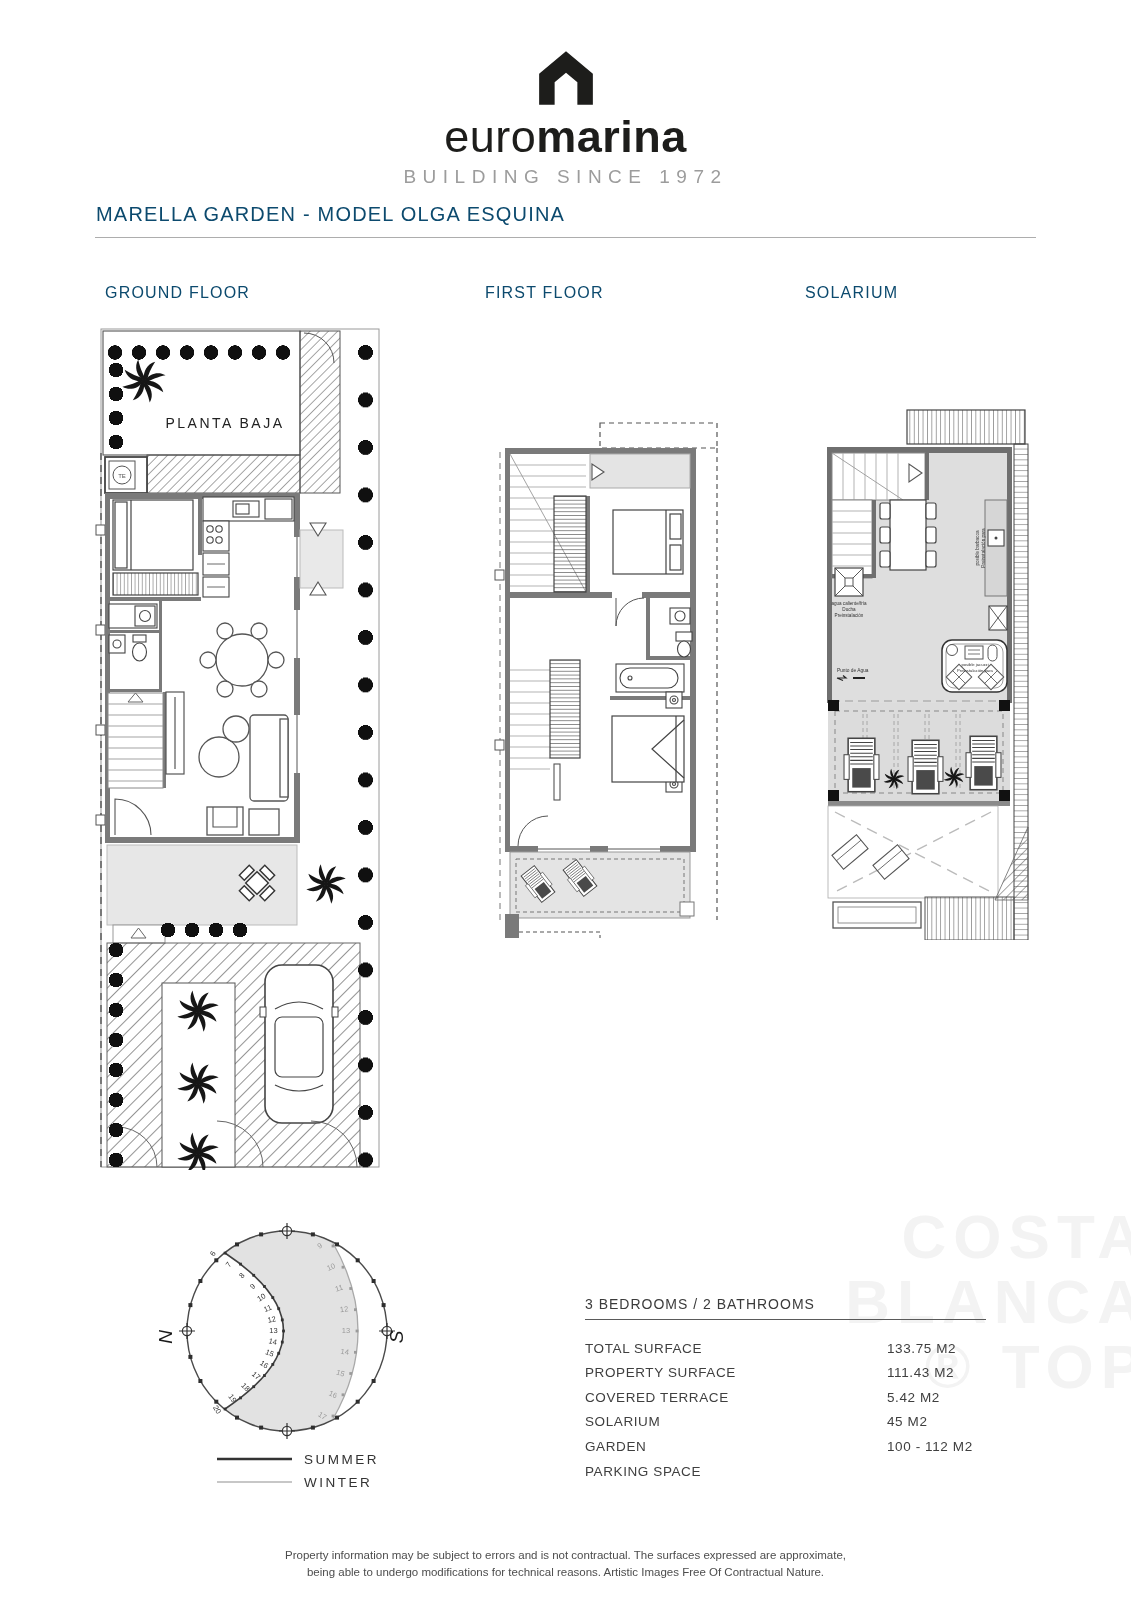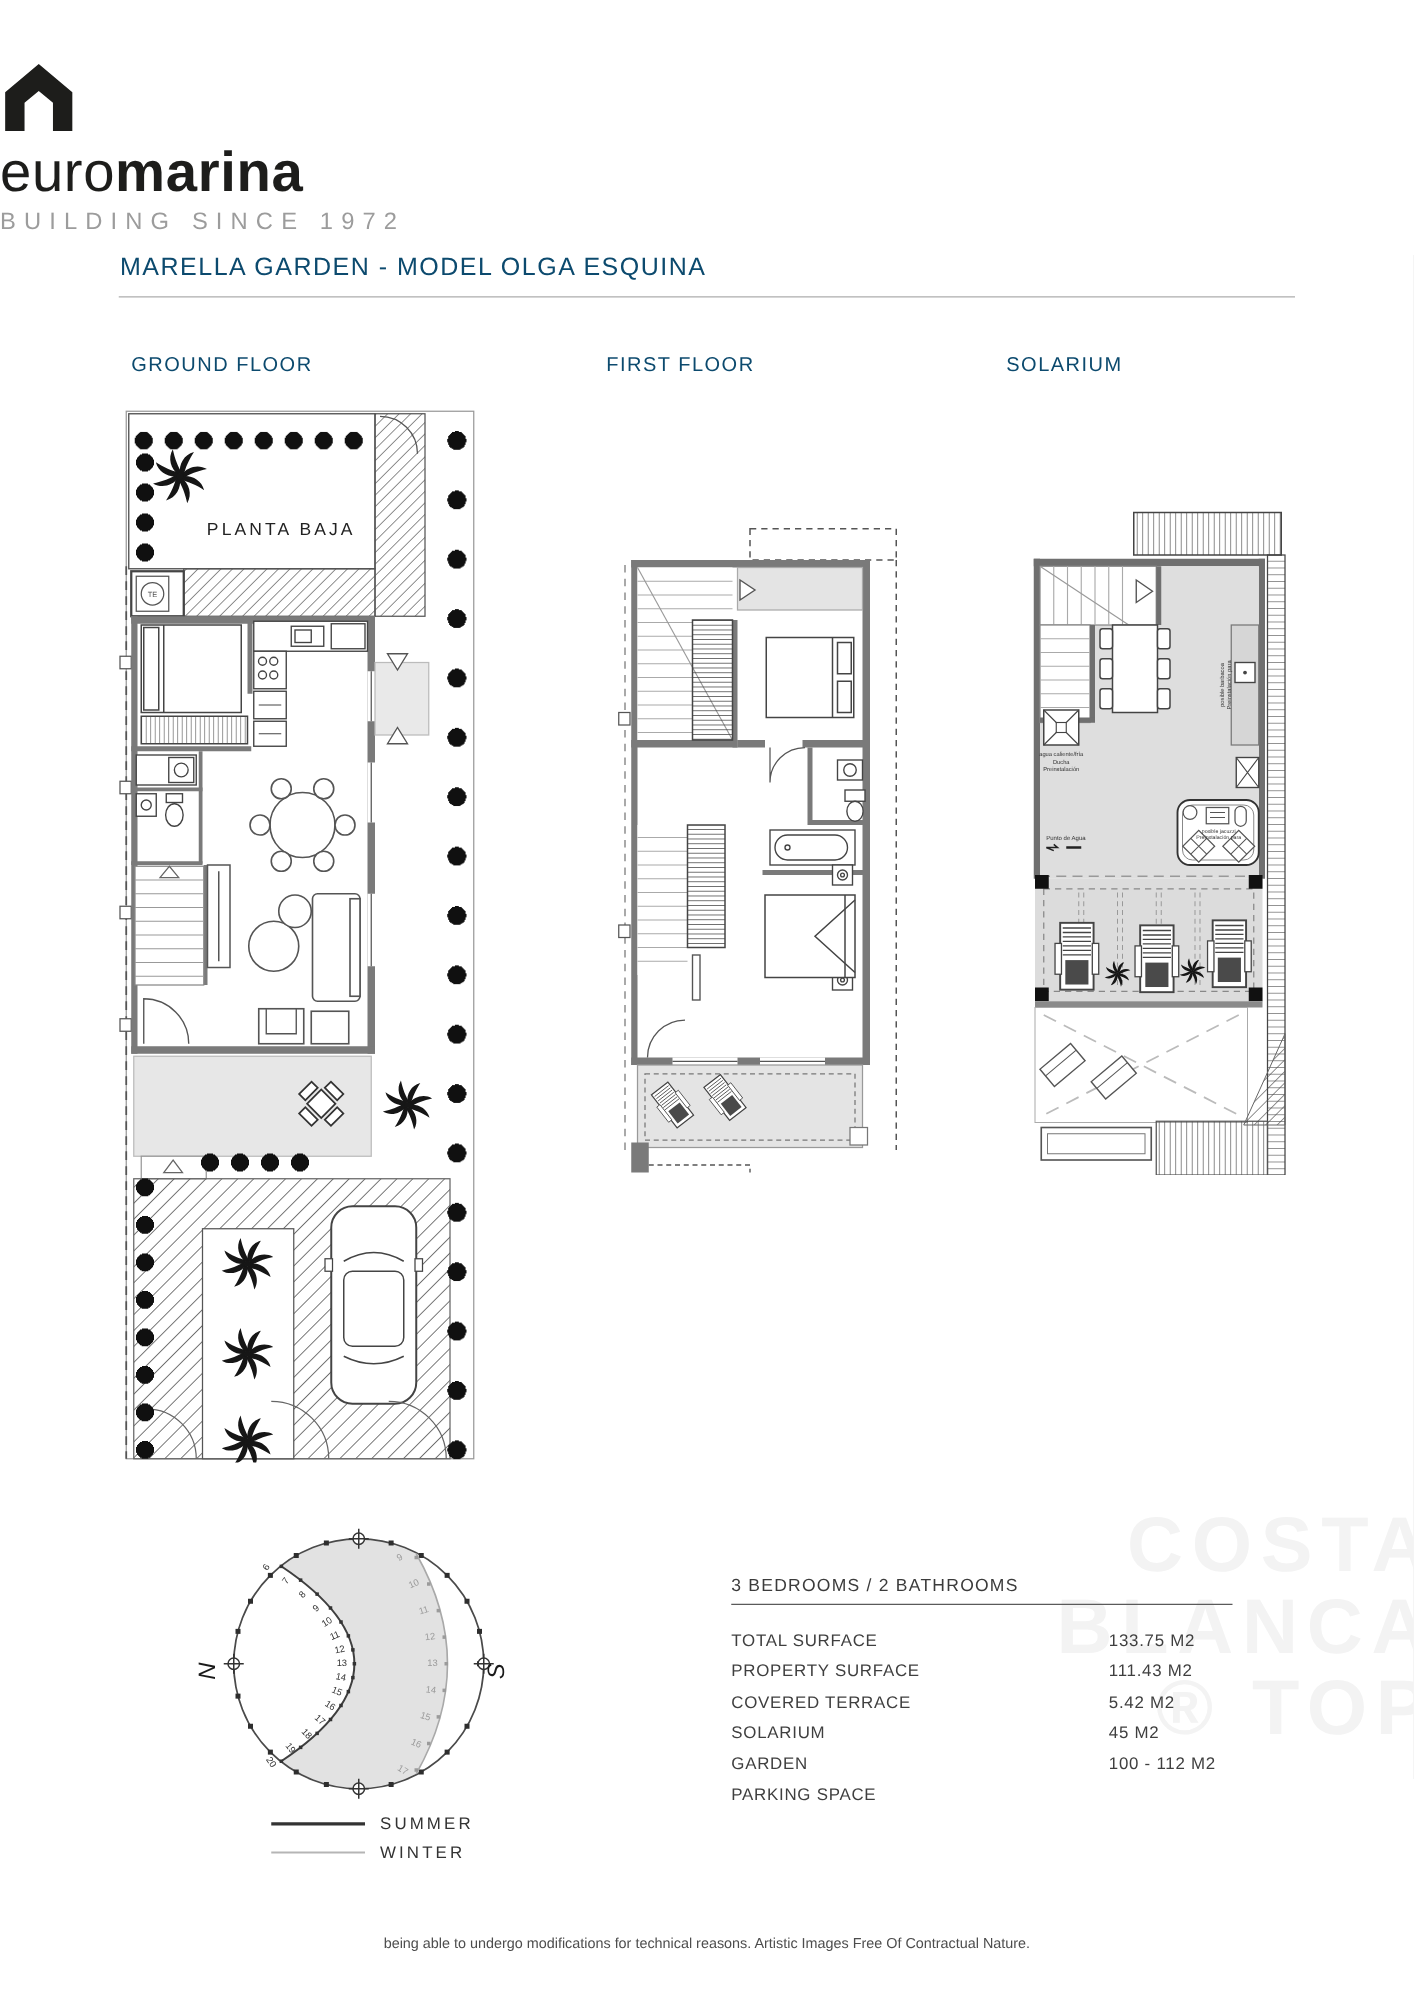--- a/index.html
+++ b/index.html
@@ -1,31 +1,31 @@
 <!DOCTYPE html>
 <html><head>
 <meta charset="utf-8">
 <style>
   html,body{margin:0;padding:0;background:#e8e8e8}
   .page{position:relative;width:1131px;height:1600px;background:#fff;margin:0 auto;
         font-family:"Liberation Sans",sans-serif;overflow:hidden}
   
-  .logo{position:absolute;top:50px;left:0;right:0;text-align:left;color:#1d1d1b}
+  .logo{position:absolute;top:50px;left:0;right:0;text-align:center;color:#1d1d1b}
   .logo .word{font-size:45px;line-height:1;margin-top:4px;letter-spacing:.5px}
   .logo .word .light{font-weight:400}
   .logo .word .bold{font-weight:700}
   .logo .tag{font-size:19px;letter-spacing:6.5px;color:#9c9c9c;margin-top:7px}
   
   .title{position:absolute;left:96px;top:203px;font-size:20px;letter-spacing:1.2px;color:#0c4a6e}
   .rule{position:absolute;left:95px;top:237px;width:941px;height:1px;background:#adadad}
   .seclabel{position:absolute;top:284px;font-size:16px;letter-spacing:1.2px;color:#0c4a6e}
   
   .dots{position:absolute;pointer-events:none}
   
-  .specs{position:absolute;left:585px;top:1260px;width:401px;color:#3b3b3b}
+  .specs{position:absolute;left:585px;top:1296px;width:401px;color:#3b3b3b}
   .specs .hd{font-size:14px;letter-spacing:1px;padding-bottom:7px;border-bottom:1.5px solid #5a5a5a}
   .specs .rows{margin-top:11px}
   .specs .row{display:flex;height:24.6px;align-items:flex-end;font-size:13.5px;letter-spacing:.6px;color:#3f3f3f}
   .specs .lab{width:302px}
   .specs .val{flex:1}
   
   .wm{position:absolute;top:1204px;right:-18px;text-align:right;font-weight:700;
       font-size:62px;line-height:1.05;letter-spacing:7px;color:#f3f3f3;z-index:0}
   
   .footer{position:absolute;left:0;right:0;top:1547px;text-align:center;font-size:11.5px;
@@ -631,16 +631,17 @@
         <span class="val">100 - 112 M2</span>
       </div>
       <div class="row">
         <span class="lab">PARKING SPACE</span>
         <span class="val"></span>
       </div>
     </div>
   </div>
 
   <div class="footer">
+    <div>Property information may be subject to errors and is not contractual. The surfaces expressed are approximate,</div>
     <div>being able to undergo modifications for technical reasons. Artistic Images Free Of Contractual Nature.</div>
   </div>
 
 </div>
 
 </body></html>

